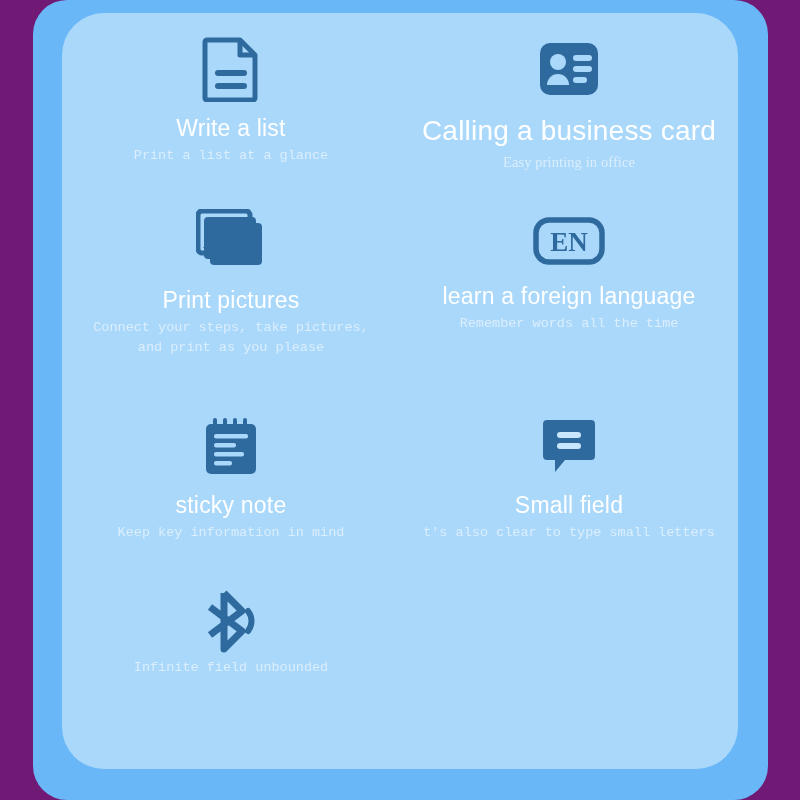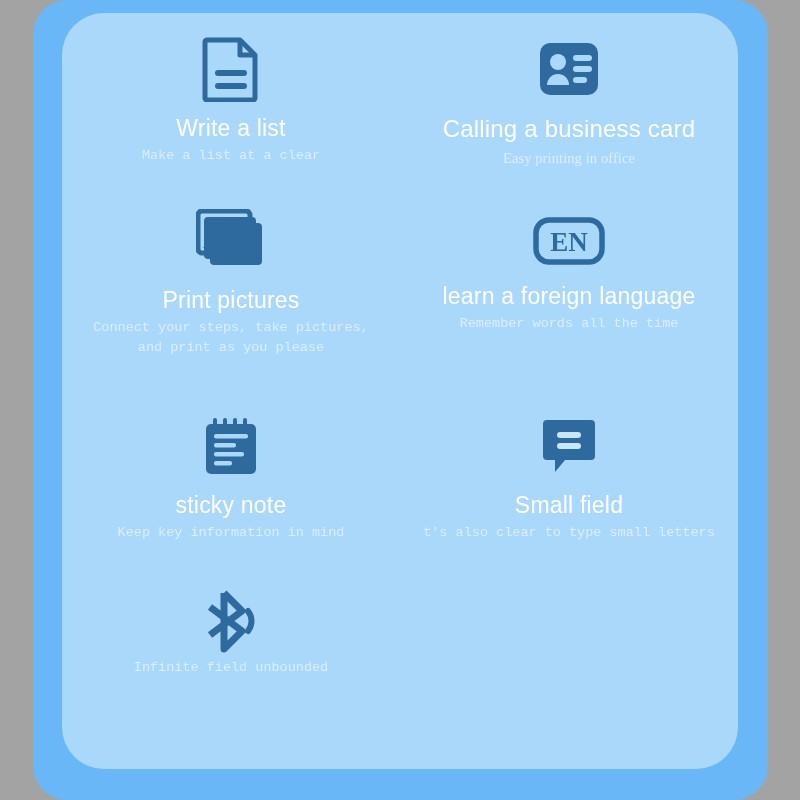--- a/index.html
+++ b/index.html
@@ -11,21 +11,21 @@
     background: #ffffff;
     font-family: "Liberation Sans", sans-serif;
     overflow: hidden;
   }
 
   
   .stage {
     position: relative;
     width: 800px;
     height: 800px;
-    background: #a3a3a3;
+    background: #701a75;
   }
 
   
   .blue-band {
     position: absolute;
     left: 33px;
     top: 0px;
     width: 735px;
     height: 800px;
     background: #6ab7f8;
@@ -95,21 +95,21 @@
     white-space: pre-line;
   }
 
   
   .subtitle.sans {
     font-family: Liberation Serif, serif;
     font-size: 14.5px;
     letter-spacing: 0.1px;
   }
 
-  .title.big   { font-size: 24px; }
+  .title.big   { font-size: 28px; }
   .title.wide  { font-size: 23px; margin-top: 10px; }
 </style>
 </head>
 <body>
 
 <div class="stage">
 
   <div class="blue-band"></div>
 
   <div class="panel">
@@ -118,21 +118,21 @@
       <div class="cell r1">
         <div class="icon-wrap">
           <svg width="60" height="66" viewBox="0 0 60 66">
             <path d="M6 4 h33 l15 15 v43 a2 2 0 0 1 -2 2 h-46 a2 2 0 0 1 -2 -2 v-56 a2 2 0 0 1 2 -2 z" fill="none" stroke="#2f6a9e" stroke-width="5" stroke-linejoin="round"></path>
             <path d="M39 5 v14 h14" fill="none" stroke="#2f6a9e" stroke-width="5" stroke-linejoin="round"></path>
             <rect x="14" y="34" width="32" height="6" rx="3" fill="#2f6a9e"></rect>
             <rect x="14" y="47" width="32" height="6" rx="3" fill="#2f6a9e"></rect>
           </svg>
         </div>
         <div class="title">Write a list</div>
-        <div class="subtitle">Make a list at a clear</div>
+        <div class="subtitle">Print a list at a glance</div>
       </div>
 
       <div class="cell r1">
         <div class="icon-wrap">
           <svg width="62" height="56" viewBox="0 0 62 56">
             <rect x="2" y="2" width="58" height="52" rx="10" fill="#2f6a9e"></rect>
             <circle cx="20" cy="21" r="8" fill="#aad8fb"></circle>
             <path d="M9 44 a11 11 0 0 1 22 0 z" fill="#aad8fb"></path>
             <rect x="35" y="14" width="19" height="6" rx="3" fill="#aad8fb"></rect>
             <rect x="35" y="25" width="19" height="6" rx="3" fill="#aad8fb"></rect>

